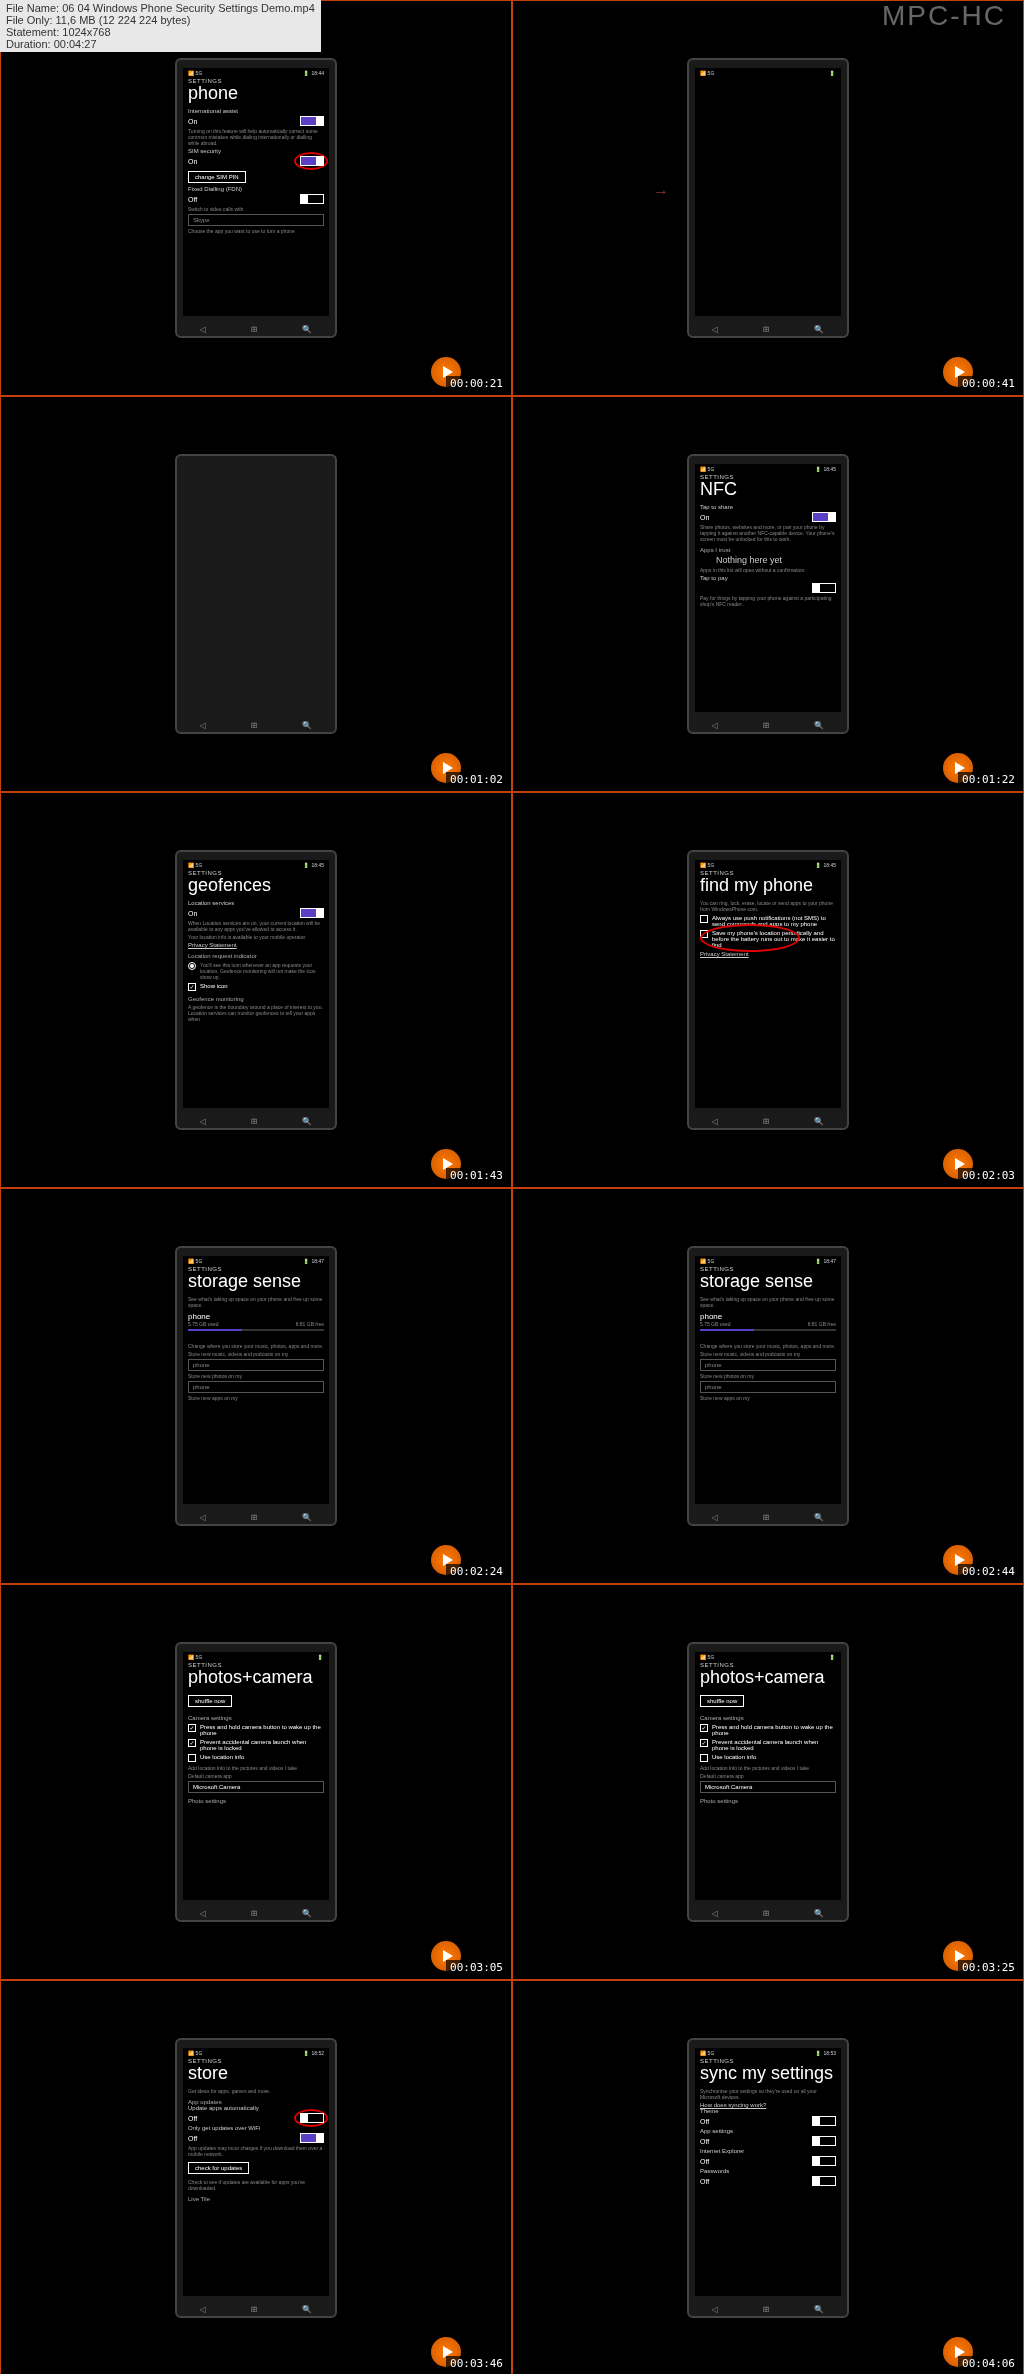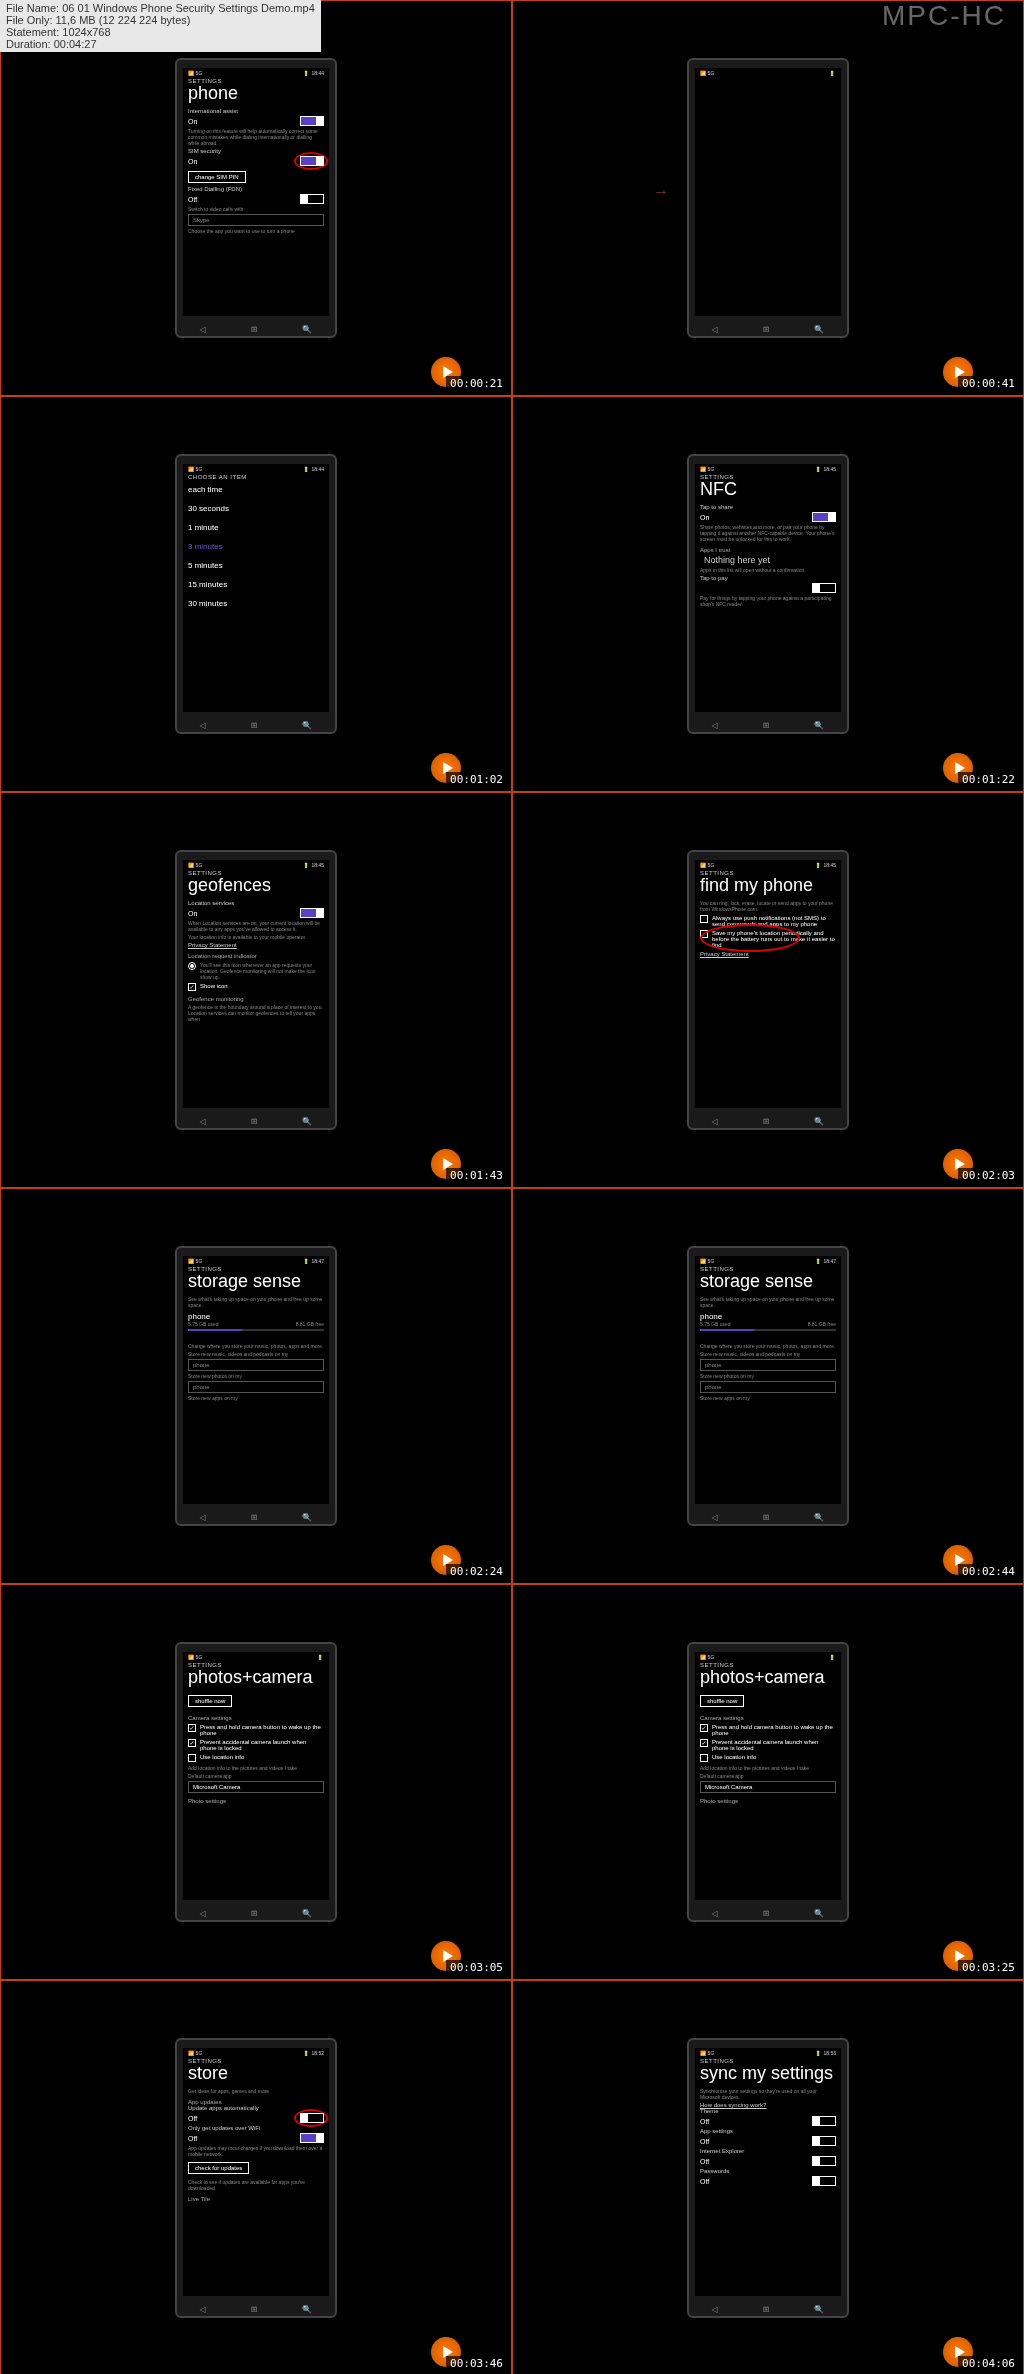--- a/index.html
+++ b/index.html
@@ -37,21 +37,21 @@
 .progress-fill { height: 100%; background: #5b3fc4; }
 .radio { width: 8px; height: 8px; border: 1px solid #fff; border-radius: 50%; flex-shrink: 0; }
 .radio.checked::after { content: ''; display: block; width: 4px; height: 4px; background: #fff; border-radius: 50%; margin: 1px; }
 .section-head { font-size: 6px; color: #aaa; margin-top: 5px; }
 .link-text { font-size: 6px; color: #ccc; text-decoration: underline; }
 </style>
 </head>
 <body>
 
 <div class="header-info">
-  <div><span>File Name: </span><span>06 01 Windows Phone Security Settings Demo.mp4</span></div>
+  <div><span>File Name: </span><span>06 04 Windows Phone Security Settings Demo.mp4</span></div>
   <div><span>File Only: </span><span>11,6 MB (12 224 224 bytes)</span></div>
   <div><span>Statement: </span><span>1024x768</span></div>
   <div><span>Duration: </span><span>00:04:27</span></div>
 </div>
 <div class="app-title">MPC-HC</div>
 
 <div class="grid" id="grid">
   <div class="thumb">
 
     <div class="phone-frame">
@@ -103,34 +103,20 @@
     <span>⊞</span>
     <span>🔍</span>
   </div>
     </div>
     <div class="play-icon"></div>
     <div class="timestamp">00:00:41</div>
   </div>
   <div class="thumb">
 
     <div class="phone-frame">
-      <div class="phone-screen">
-          <div class="status-bar">
-    <span>📶 5G</span>
-    <span>🔋 18:44</span>
-  </div>
-          <div class="settings-label">CHOOSE AN ITEM</div>
-          <div class="list-item ">each time</div>
-          <div class="list-item ">30 seconds</div>
-          <div class="list-item ">1 minute</div>
-          <div class="list-item selected">3 minutes</div>
-          <div class="list-item ">5 minutes</div>
-          <div class="list-item ">15 minutes</div>
-          <div class="list-item ">30 minutes</div>
-        </div>
       <div class="nav-bar">
     <span>◁</span>
     <span>⊞</span>
     <span>🔍</span>
   </div>
     </div>
     <div class="play-icon"></div>
     <div class="timestamp">00:01:02</div>
   </div>
   <div class="thumb">
@@ -145,21 +131,21 @@
     <div class="page-title">NFC</div>
           <div>
             <div class="setting-label">Tap to share</div>
       <div class="setting-row" style="position:relative">
               <div class="setting-value">On</div>
       <div class="toggle on"></div>
             </div>
           </div>
           <div class="desc-text">Share photos, websites and more, or pair your phone by tapping it against another NFC-capable device. Your phone's screen must be unlocked for this to work.</div>
           <div class="section-head">Apps I trust</div>
-          <div style="font-size:9px;color:#ccc;margin:2px 4px">Nothing here yet</div>
+          <div style="font-size:9px;color:#ccc;margin:2px 16px">Nothing here yet</div>
           <div class="desc-text">Apps in this list will open without a confirmation.</div>
           <div>
             <div class="setting-label">Tap to pay</div>
       <div class="setting-row" style="position:relative">
               <div class="setting-value"></div>
       <div class="toggle off"></div>
             </div>
           </div>
           <div class="desc-text">Pay for things by tapping your phone against a participating shop's NFC reader.</div>
         </div>

